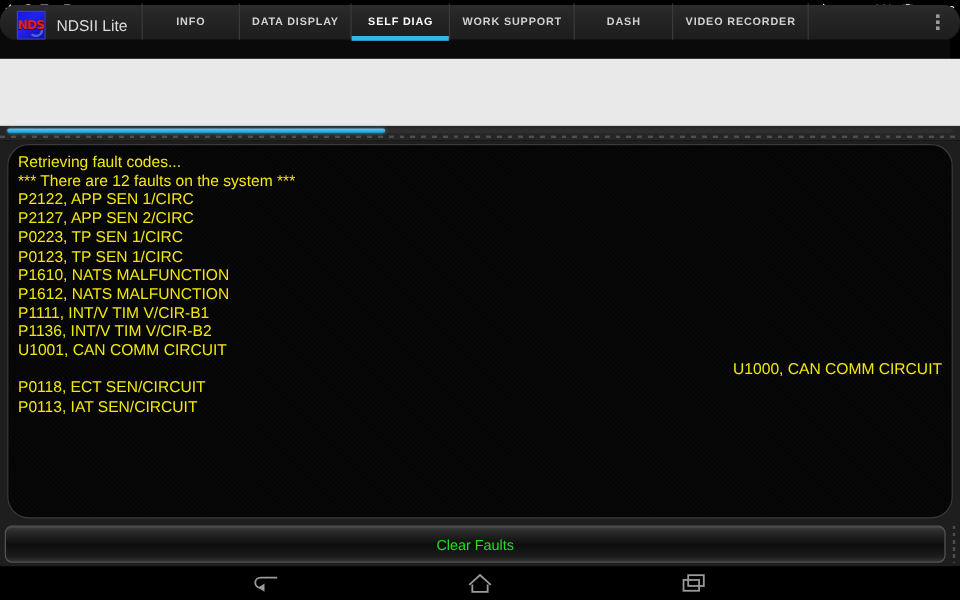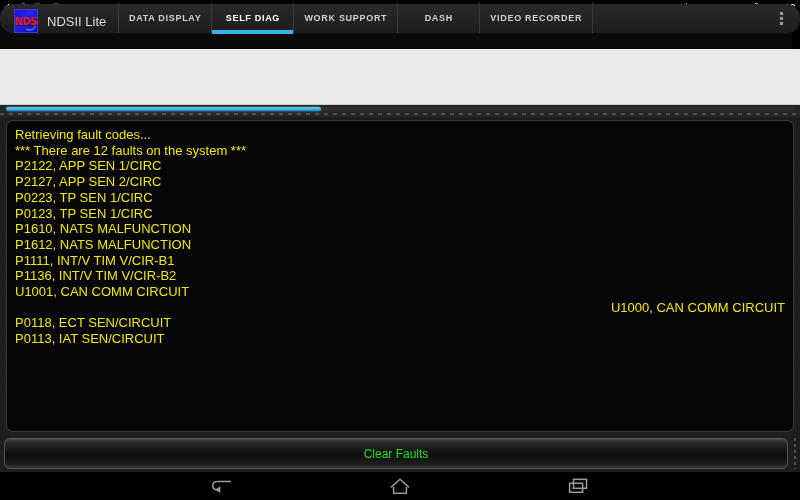--- a/index.html
+++ b/index.html
@@ -220,21 +220,21 @@
     background: #1e1e1e;
     padding: 3px 6px 3px 6px;
   }
   .console {
     width: 100%;
     height: 100%;
     background:
       repeating-linear-gradient(45deg, rgba(255,255,255,.012) 0 1px, transparent 1px 3px),
       #050505;
     border: 1px solid #3a3a3a;
-    border-radius: 7px;
+    border-radius: 18px;
     padding: 6px 8px;
     overflow: hidden;
   }
   .console-line {
     color: #f2e80c;
     font-size: 13px;
     line-height: 15.7px;
     white-space: pre;
     font-family: "Liberation Sans", sans-serif;
   }
@@ -370,20 +370,23 @@
   <div class="action-bar">
     <div class="brand">
       <div class="brand-logo">
         <span class="nds-text">NDS</span>
         <span class="swoosh"></span>
       </div>
       <span class="brand-name">NDSII Lite</span>
     </div>
 
     <div class="tabs">
+      <div class="tab">
+          <span>INFO</span>
+        </div>
       <div class="tab">
           <span>DATA DISPLAY</span>
         </div>
       <div class="tab active" style="--accent: #33b5e5;">
           <span>SELF DIAG</span>
         </div>
       <div class="tab">
           <span>WORK SUPPORT</span>
         </div>
       <div class="tab">

